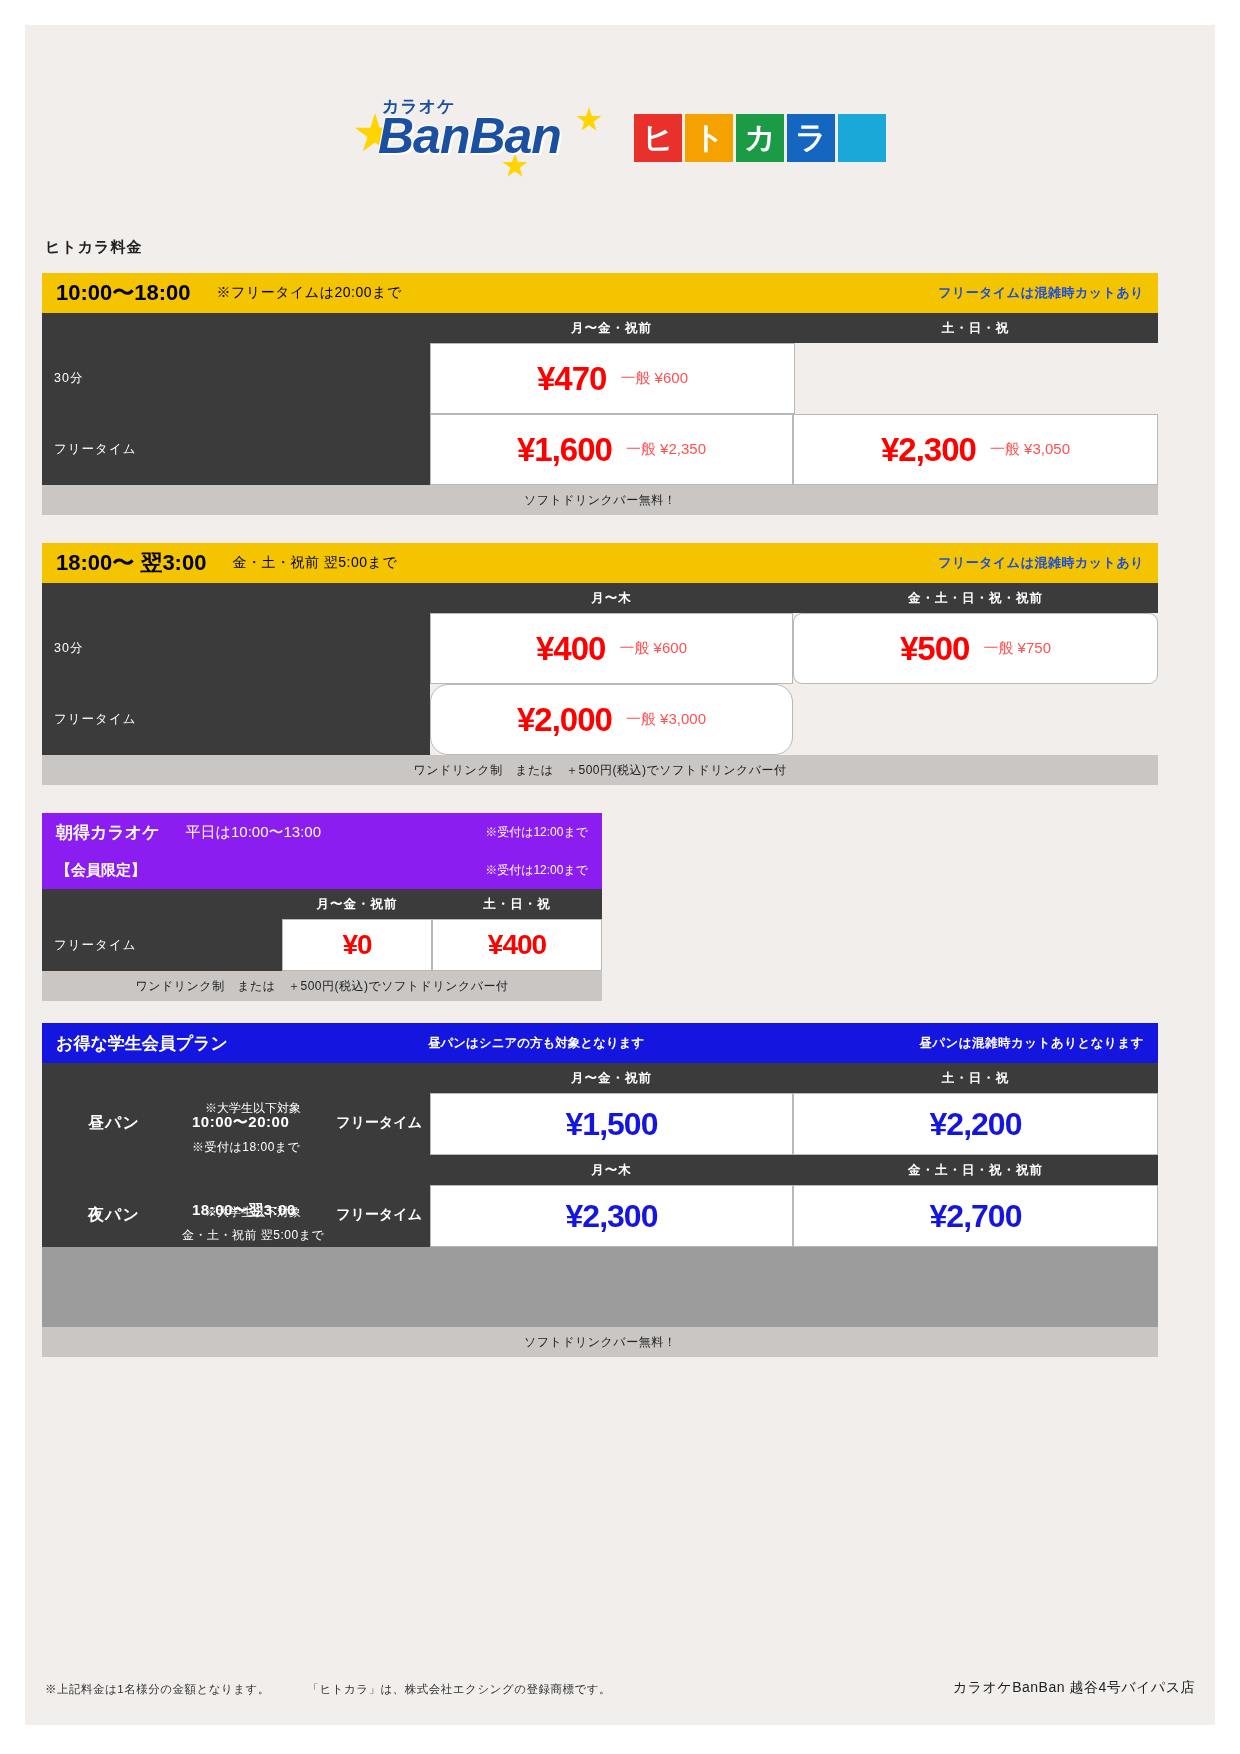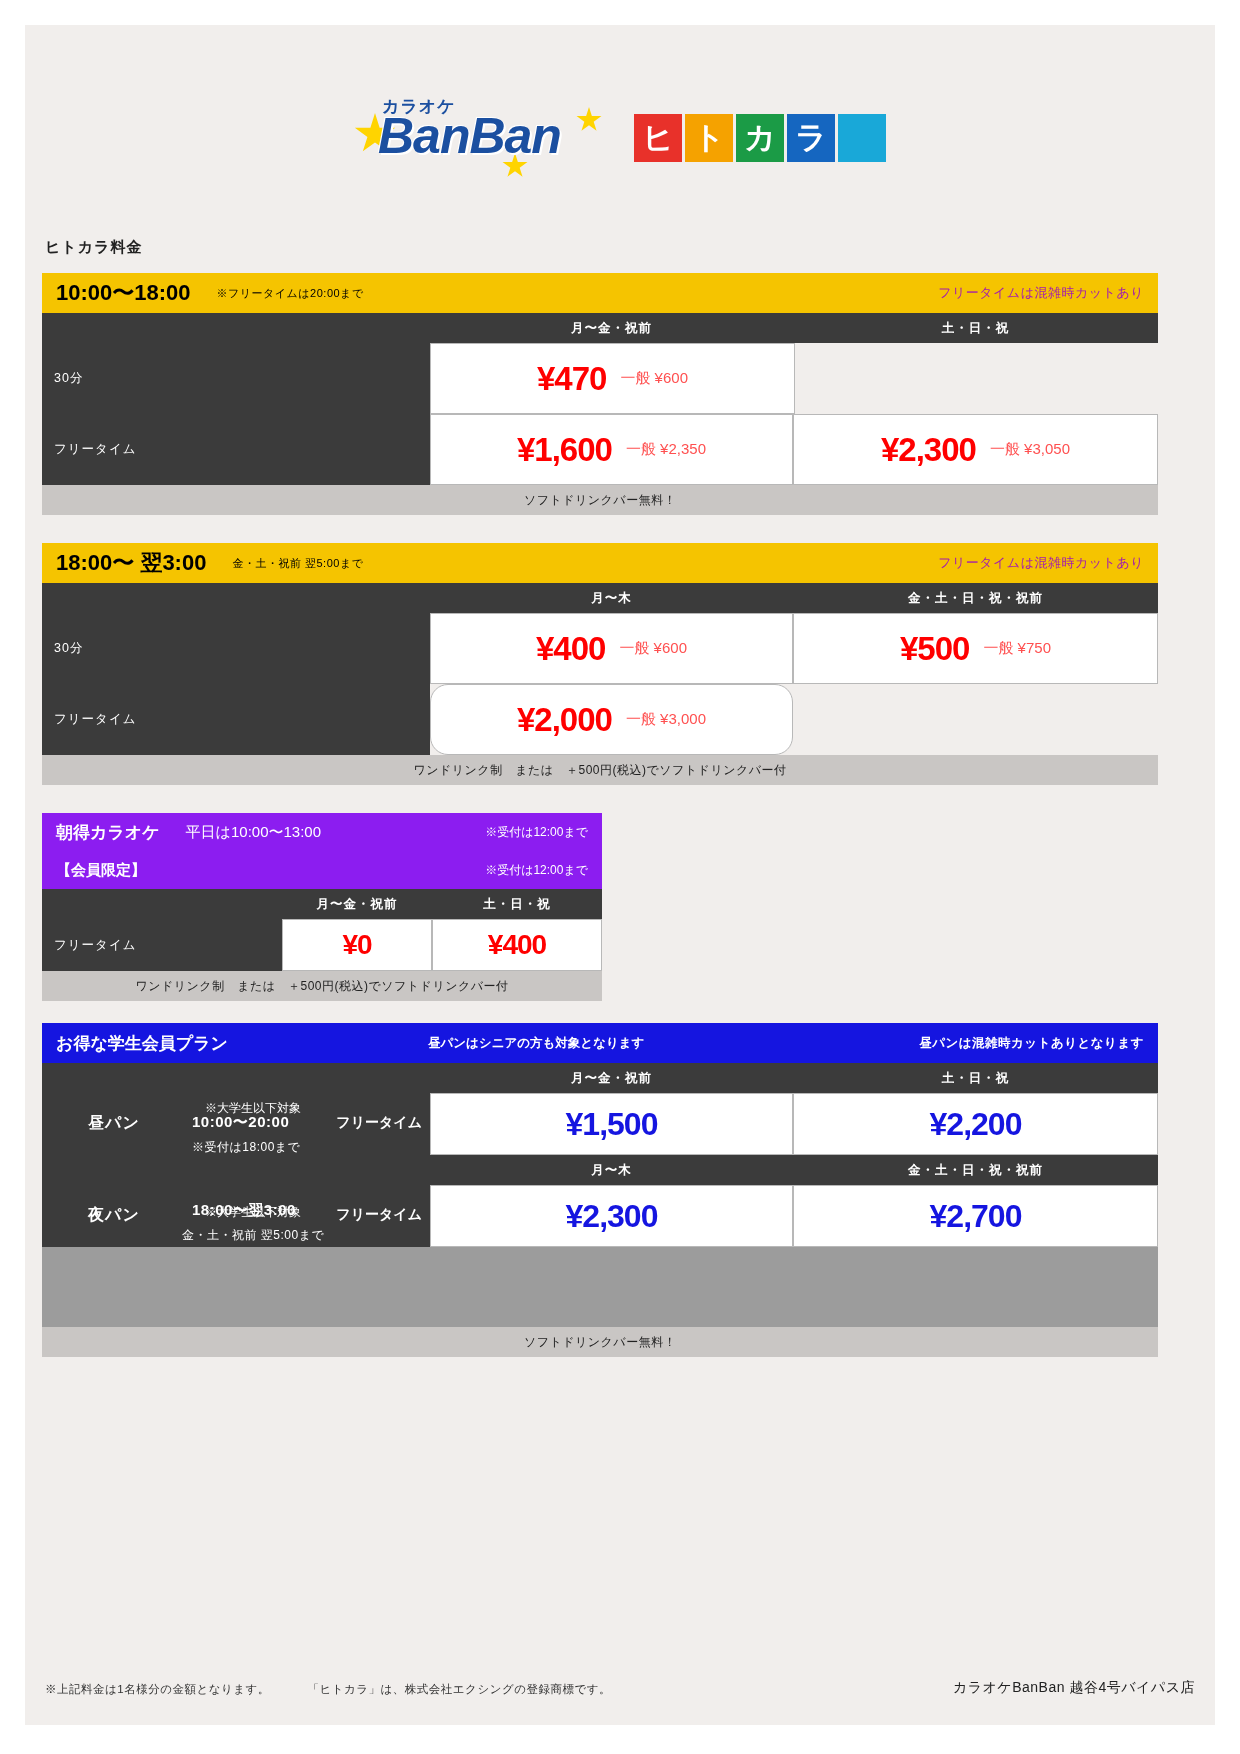--- a/index.html
+++ b/index.html
@@ -97,30 +97,31 @@
   .bar.blue   { background: #1515e0; }
 
   .bar .t-main {
     font-size: 22px;
     font-weight: bold;
     color: #000;
     letter-spacing: 0px;
   }
   .bar.purple .t-main, .bar.blue .t-main { color:#fff; }
   .bar .t-sub {
-    font-size: 11px;
+    font-size: 14px;
     color: #000;
     margin-left: 26px;
     letter-spacing: 0.5px;
   }
   .bar .t-right {
     margin-left: auto;
     font-size: 13px;
-    color: #a21caf;
-    letter-spacing: 0.5px;
+    color: #1d4ed8;
+    letter-spacing: 0.5px;
+    font-weight: bold;
   }
   .bar.blue .t-right, .bar.blue .t-mid { color:#fff; font-size:12.5px; font-weight:bold; }
 
   .hdr-row {
     display: flex;
     background: #3b3b3b;
     color: #fff;
     height: 30px;
     align-items: center;
     font-size: 12.5px;
@@ -304,21 +305,21 @@
       <div class="cell" style="width:363px;">月〜木</div>
       <div class="cell" style="width:365px;">金・土・日・祝・祝前</div>
     </div>
 
     <div class="data-row">
       <div class="row-label" style="width:388px; height:71px;">30分</div>
       <div class="price-cell" style="width:363px; height:71px;">
         <span class="price-main">¥400</span>
         <span class="price-sub">一般 ¥600</span>
       </div>
-      <div class="price-cell" style="width:365px; height:71px;">
+      <div class="price-cell" style="width:365px; height:71px;border-radius:9px;">
         <span class="price-main">¥500</span>
         <span class="price-sub">一般 ¥750</span>
       </div>
     </div>
 
     <div class="data-row">
       <div class="row-label" style="width:388px; height:71px;">フリータイム</div>
       <div class="price-cell" style="width:363px; height:71px;border-radius:18px;">
         <span class="price-main">¥2,000</span>
         <span class="price-sub">一般 ¥3,000</span>

